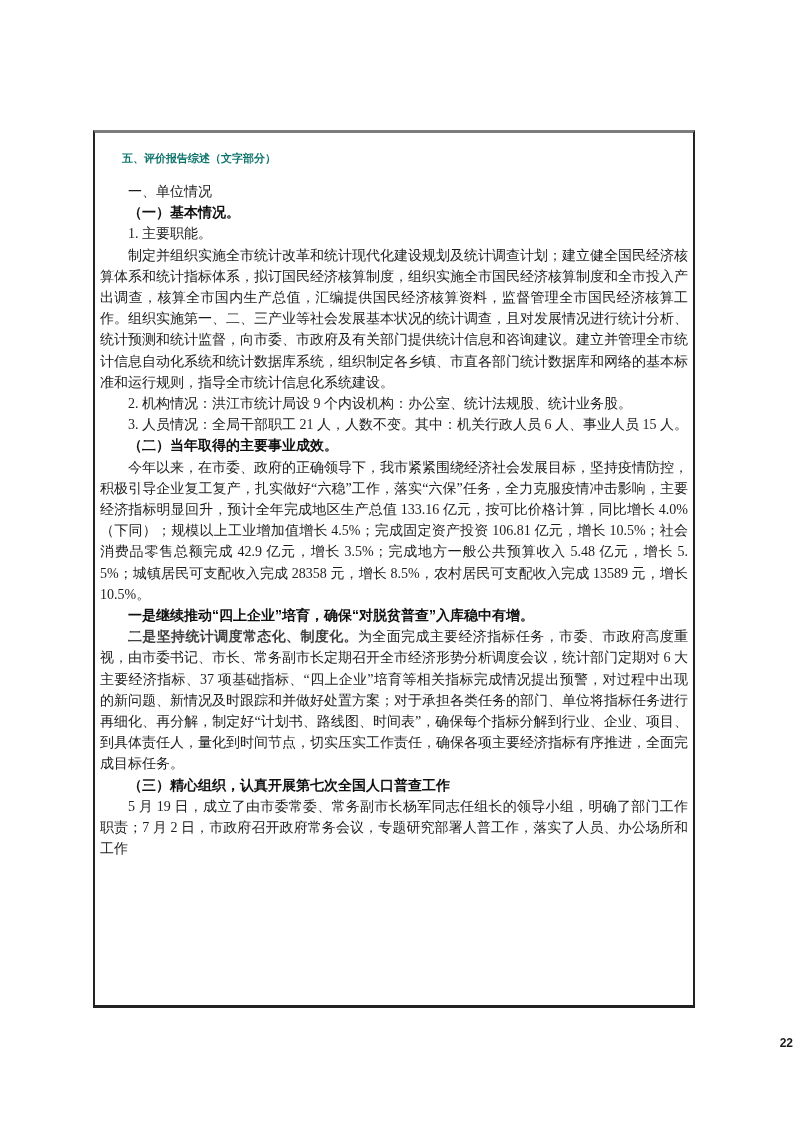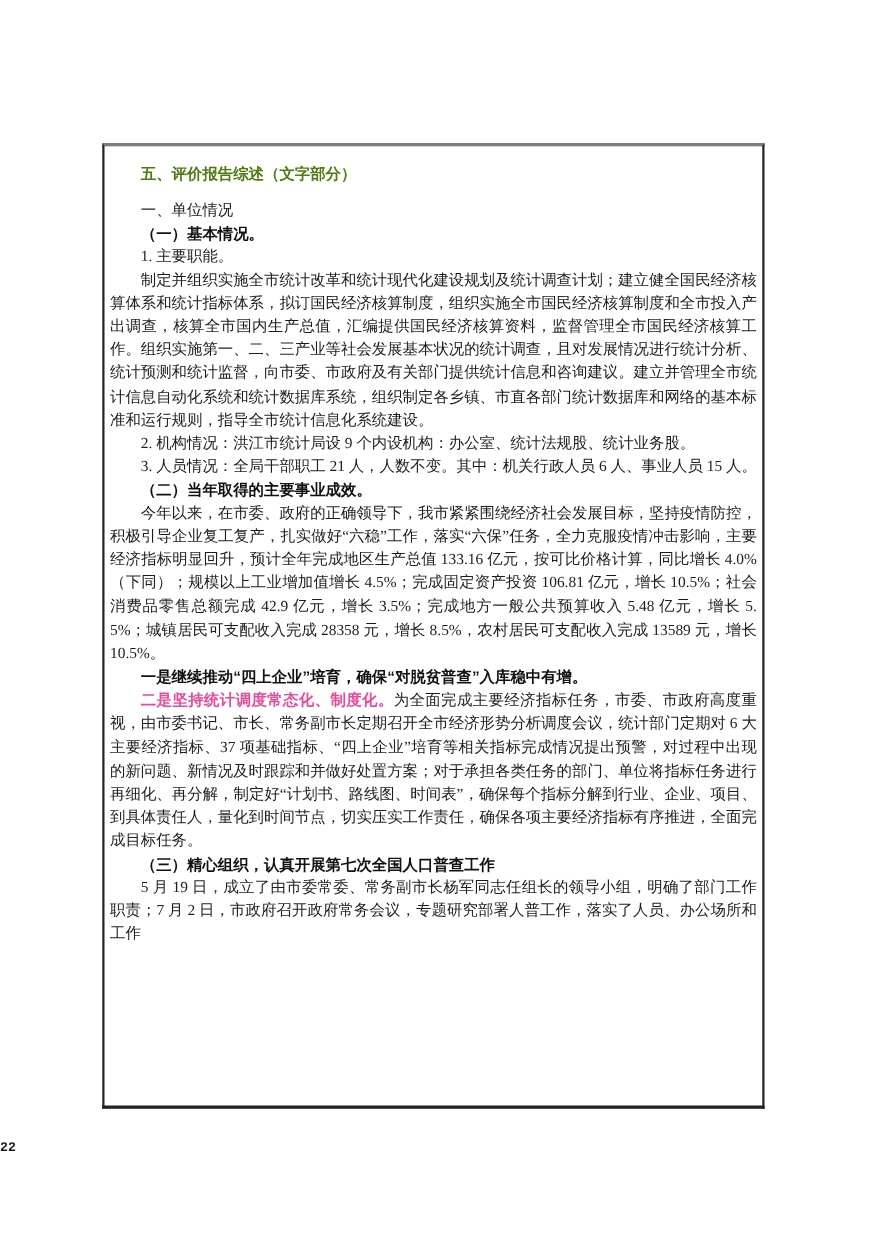--- a/index.html
+++ b/index.html
@@ -21,56 +21,56 @@
     height: 878px;
     box-sizing: border-box;
     border: 2px solid #222222;
     border-top: 3px solid #7c7c7c;
     border-bottom-width: 3px;
     padding: 6px 5px 0 5px;
     overflow: hidden;
     background: #ffffff;
   }
   .doc-title {
-    font-size: 14px;
+    font-size: 11px;
     font-weight: bold;
     font-family: "Liberation Sans", "DejaVu Sans", sans-serif;
     margin: 8px 0 12px 0;
     text-indent: 2em;
     line-height: 22px;
-    color: #4d7c0f;
+    color: #0f766e;
   }
   .content-box p {
     margin: 0;
     font-size: 14px;
     line-height: 21.2px;
     text-align: justify;
     text-indent: 2em;
     color: #1c1c1c;
     word-break: break-all;
   }
   .content-box p.bold {
     font-weight: bold;
     font-family: "Liberation Sans", "DejaVu Sans", sans-serif;
     color: #111111;
   }
   .content-box p b {
     font-weight: bold;
     font-family: "Liberation Sans", "DejaVu Sans", sans-serif;
-    color: #ec4899;
+    color: #404040;
   }
   .page-number {
     position: absolute;
     top: 1036px;
     left: 0;
     width: 100%;
-    text-align: left;
+    text-align: right;
     font-size: 12px;
     font-weight: bold;
-    font-family: Liberation Mono, monospace;
+    font-family: Liberation Sans, sans-serif;
     color: #1c1c1c;
   }
 </style>
 </head>
 <body>
 
 <div class="page">
   <div class="content-box">
     <h1 class="doc-title">五、评价报告综述（文字部分）</h1>
     <div id="paragraphs">

